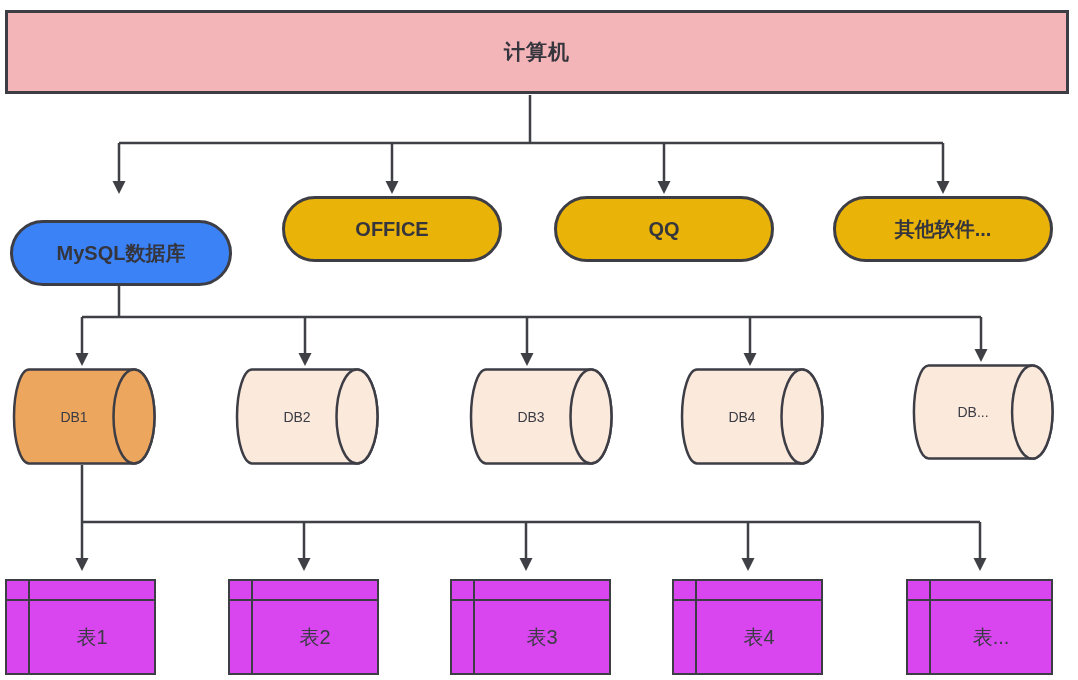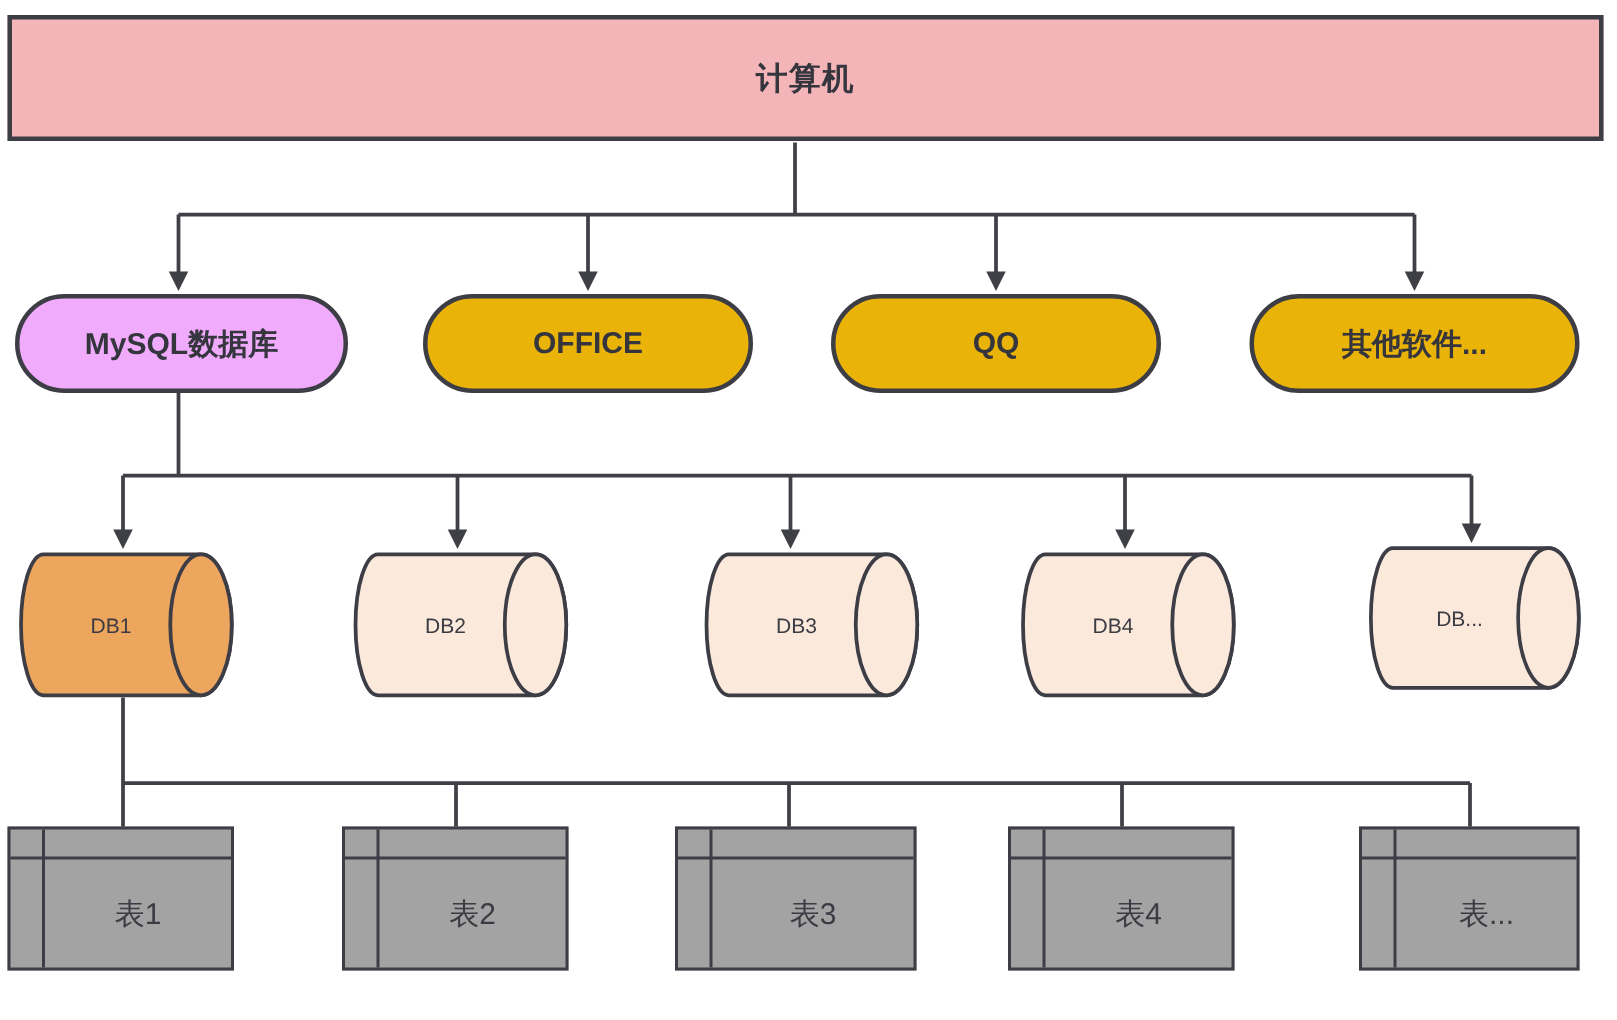--- a/index.html
+++ b/index.html
@@ -18,43 +18,43 @@
     font-weight:bold;font-size:21px;letter-spacing:1px;
   }
 
   
   .pill{
     position:absolute;top:196px;height:60px;width:214px;
     background:#eab308;border:3px solid #3d3d46;border-radius:34px;
     display:flex;align-items:center;justify-content:center;
     font-weight:bold;font-size:20px;
   }
-  .pill.mysql{left:10px;width:216px;background:#f0abfc;}
+  .pill.mysql{left:10px;width:216px;background:#3b82f6;margin-top:24px;}
   .pill.office{left:282px;}
   .pill.qq{left:554px;}
   .pill.other{left:833px;}
 
   
   .cyl{position:absolute;}
   .cyl svg{position:absolute;left:0;top:0;width:100%;height:100%;overflow:visible;}
   .cyl-label{
     position:absolute;left:0;top:0;right:0;bottom:0;
     display:flex;align-items:center;justify-content:center;
     padding-right:16px;font-size:14px;color:#3b3b43;
   }
   .cyl.db1{left:7px;top:368px;width:150px;height:97px;}
   .cyl.db2{left:230px;top:368px;width:150px;height:97px;}
   .cyl.db3{left:464px;top:368px;width:150px;height:97px;}
   .cyl.db4{left:675px;top:368px;width:150px;height:97px;}
   .cyl.dbx{left:907px;top:364px;width:148px;height:96px;}
 
   
   .tbl{
-    position:absolute;top:551px;width:147px;height:92px;
-    background:#a3a3a3;border:2.5px solid #3d3d46;
+    position:absolute;top:579px;width:147px;height:92px;
+    background:#d946ef;border:2.5px solid #3d3d46;
   }
   .tbl::before{content:"";position:absolute;left:0;right:0;top:18px;border-top:2.5px solid #3d3d46;}
   .tbl::after{content:"";position:absolute;top:0;bottom:0;left:21px;border-left:2.5px solid #3d3d46;}
   .tbl-label{
     position:absolute;left:23px;top:20px;right:0;bottom:0;
     display:flex;align-items:center;justify-content:center;
     font-size:20px;color:#3b3b43;
   }
   .tbl.t1{left:5px;}
   .tbl.t2{left:228px;}

